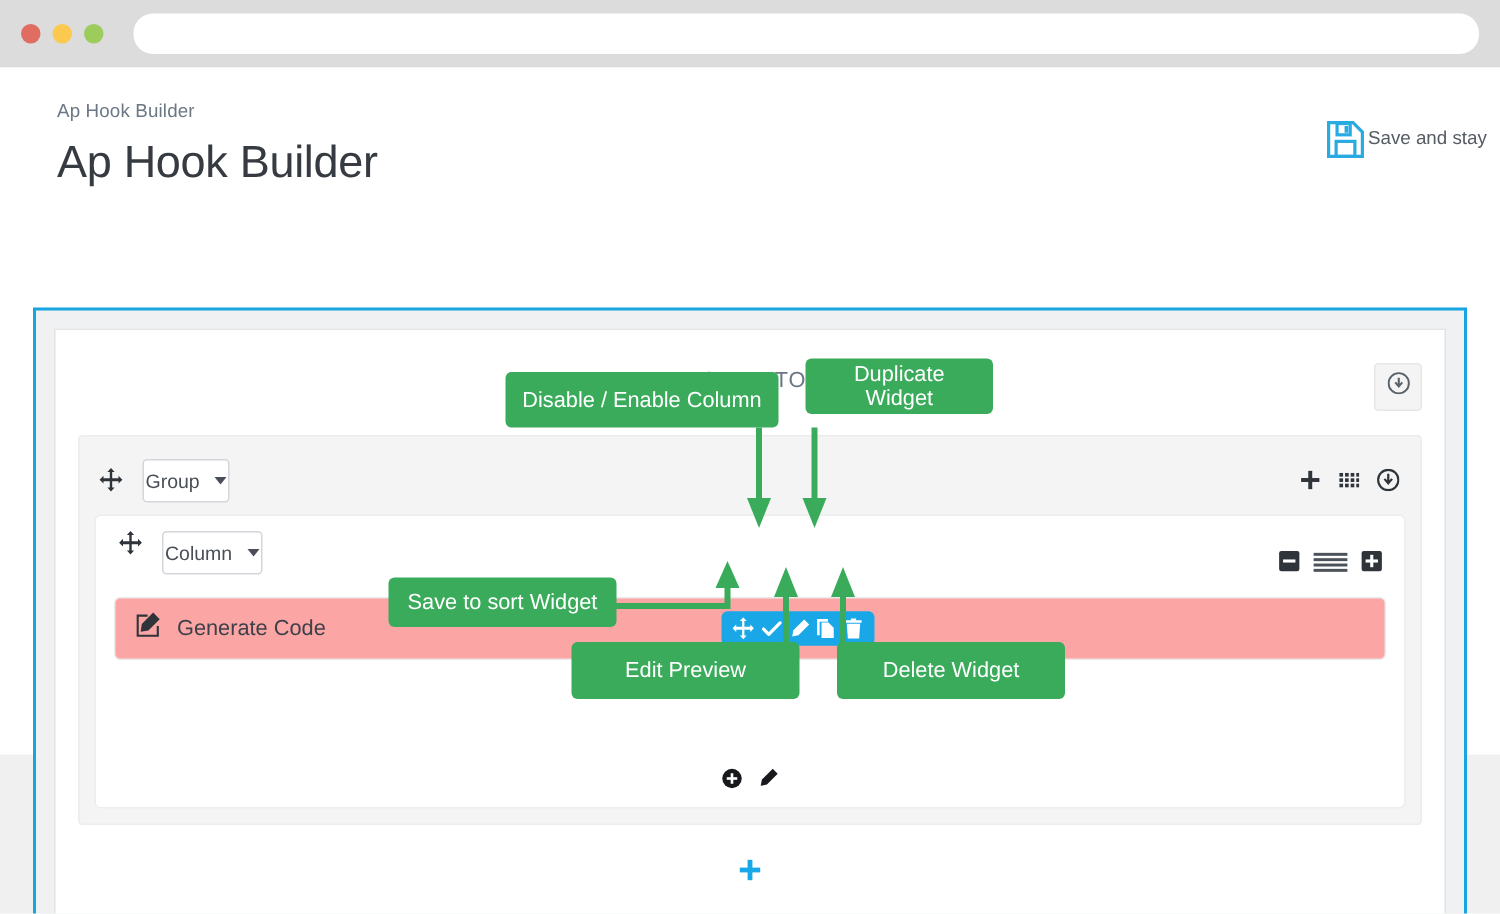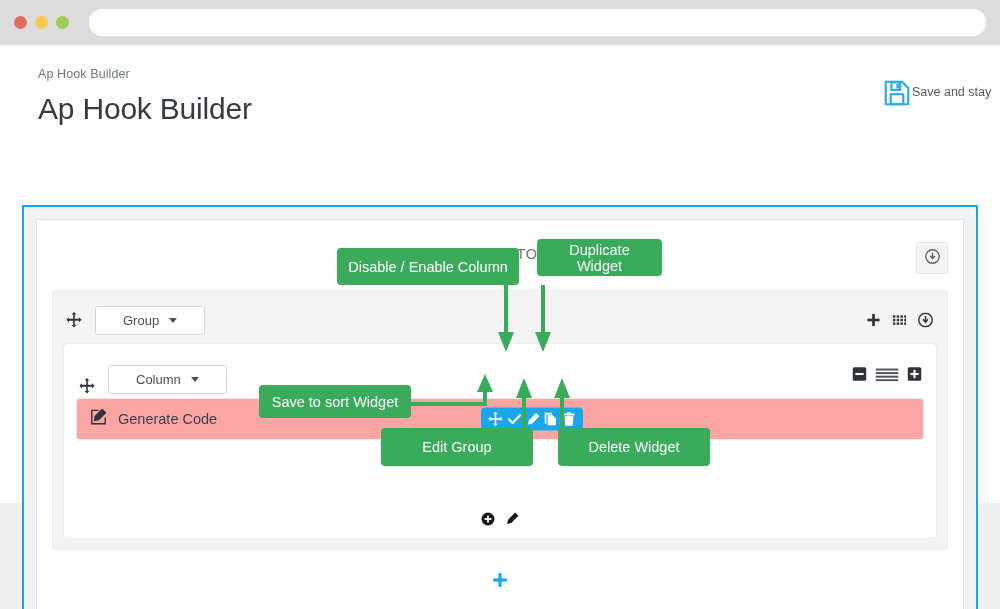--- a/index.html
+++ b/index.html
@@ -158,21 +158,21 @@
     cursor: move;
     display: flex;
     align-items: center;
     justify-content: center;
     width: 22px;
   }
   .dd-btn {
     background: #ffffff;
     border: 1px solid #d3d6da;
     border-radius: 3px;
-    padding: 6px 27px;
+    padding: 6px 1px;
     font-size: 13px;
     color: #4a4f57;
     cursor: pointer;
     display: inline-flex;
     align-items: center;
     gap: 10px;
     margin-left: 10px;
   }
   .caret {
     width: 0; height: 0;
@@ -197,21 +197,21 @@
     background: #ffffff;
     border: 1px solid #ededed;
     border-radius: 4px;
     margin-top: 4px;
     padding: 10px 12px 12px 12px;
     box-sizing: border-box;
     position: relative;
   }
   #column-bar {
     display: flex;
-    align-items: flex-end;
+    align-items: flex-start;
     height: 40px;
     position: relative;
   }
   #column-icons {
     position: absolute;
     right: 2px;
     top: 50%;
     transform: translateY(-50%);
     display: flex;
     align-items: center;
@@ -528,15 +528,15 @@
   <g>
     <line x1="562" y1="432" x2="562" y2="392" stroke="#3aab5b" stroke-width="4"></line>
     <polygon points="562,378 554,398 570,398" fill="#3aab5b"></polygon>
   </g>
 </svg>
 
 <div style="position:absolute;left:0;top:0;width:1000px;height:609px;pointer-events:none;">
   <div class="callout" id="callout-disable">Disable / Enable Column</div>
   <div class="callout" id="callout-duplicate">Duplicate Widget</div>
   <div class="callout" id="callout-drag">Save to sort Widget</div>
-  <div class="callout" id="callout-edit">Edit Group</div>
+  <div class="callout" id="callout-edit">Edit Preview</div>
   <div class="callout" id="callout-delete">Delete Widget</div>
 </div>
 
 </body></html>

